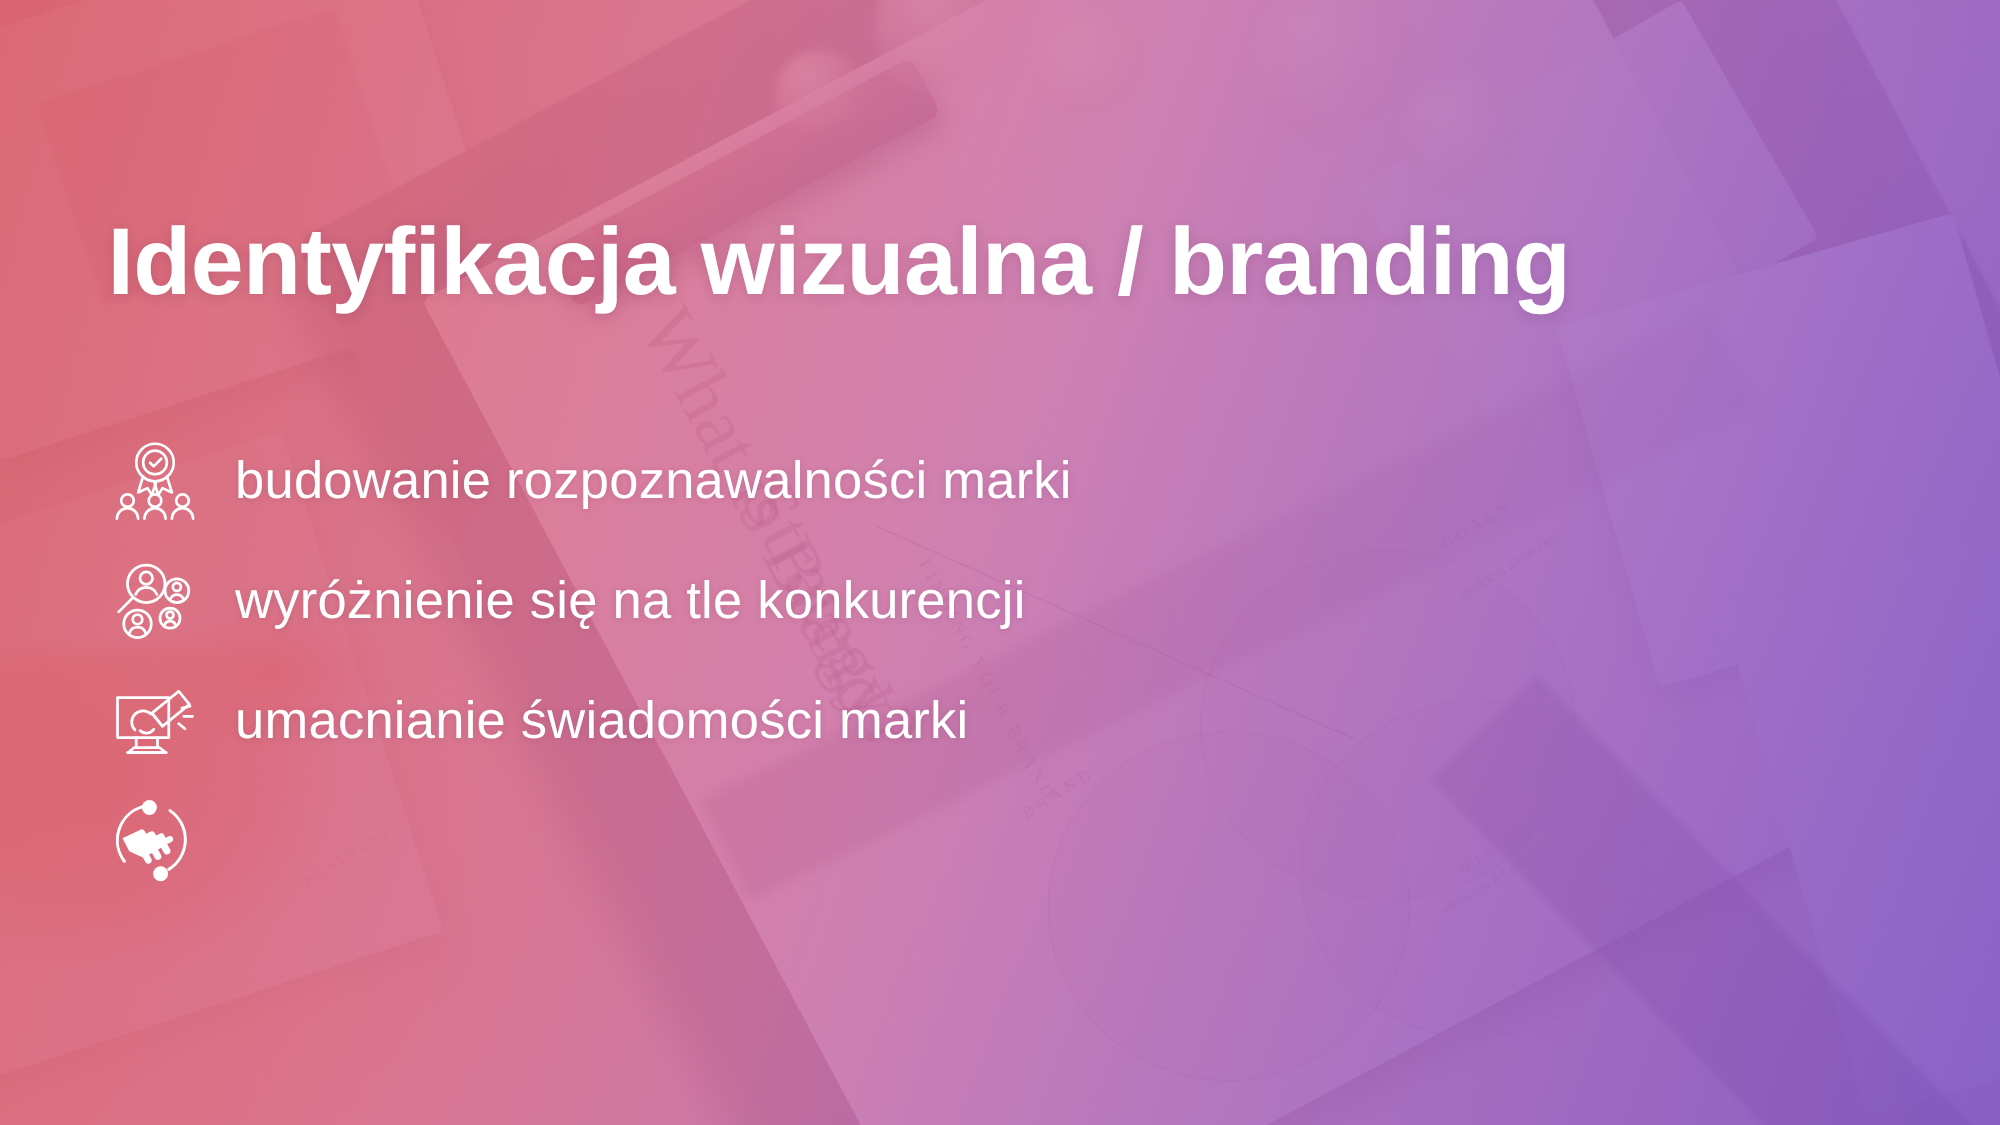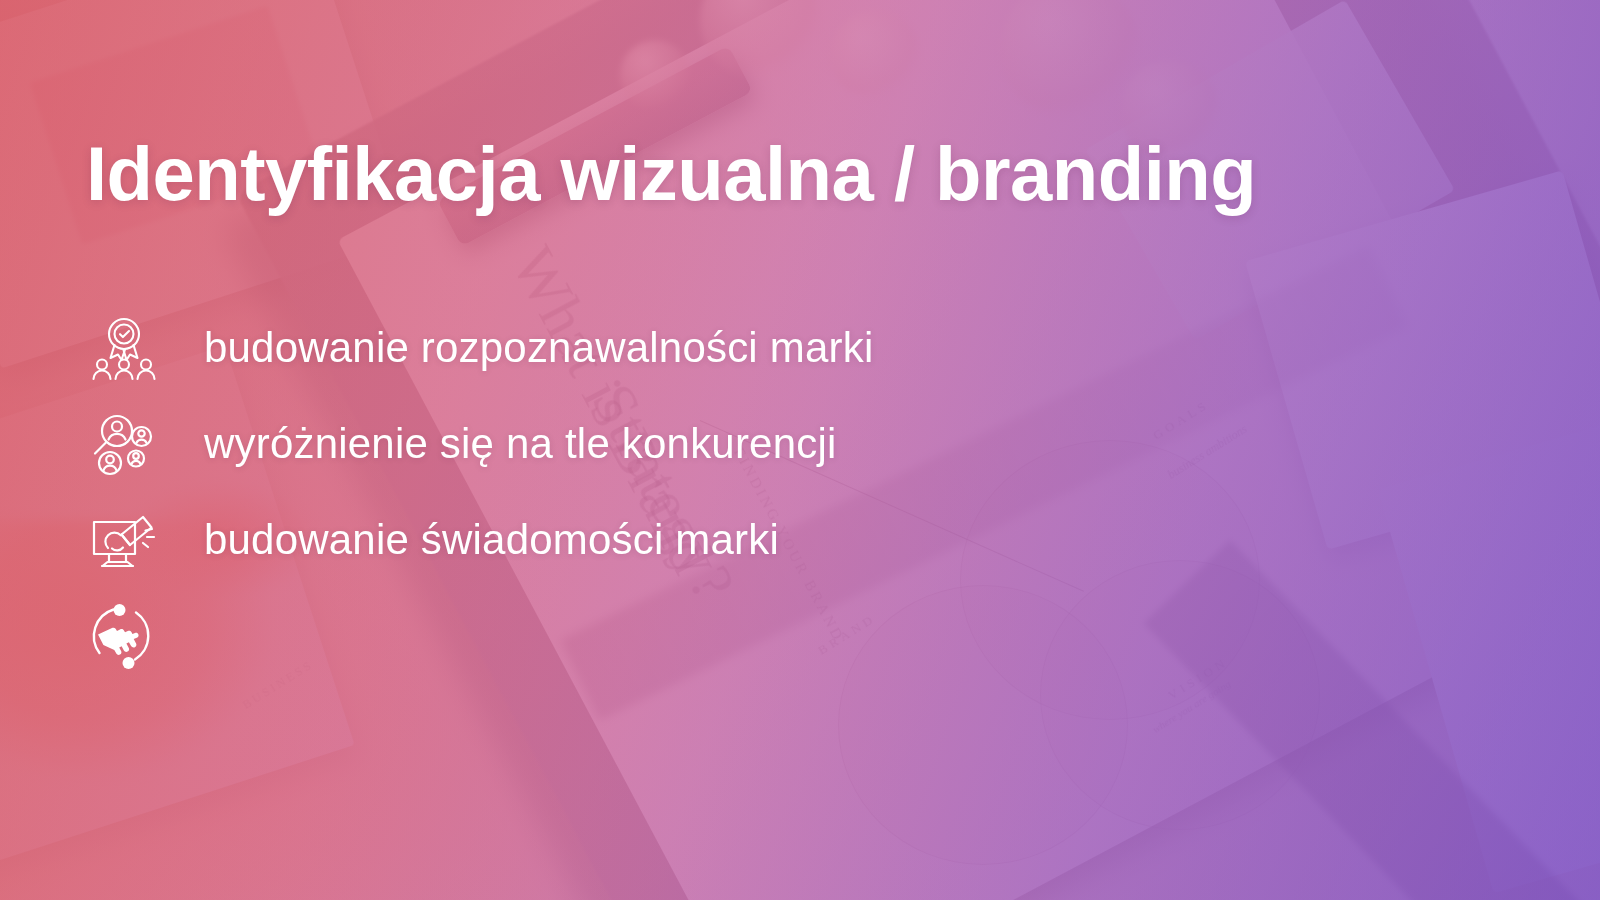--- a/index.html
+++ b/index.html
@@ -195,20 +195,21 @@
       rgba(219,99,111,0.35) 0%,
       rgba(205,105,155,0.25) 45%,
       rgba(127,84,196,0.40) 100%);
   }
 
   
   .content {
     position: absolute;
     inset: 0;
     padding: 0;
+    margin-top: 36px;
   }
 
   .headline {
     position: absolute;
     left: 86px;
     top: 134px;
     margin: 0;
     color: #ffffff;
     font-size: 76px;
     line-height: 1.05;
@@ -224,21 +225,21 @@
     top: 300px;
     width: 1100px;
     margin: 0;
     padding: 0;
     list-style: none;
   }
   .bullet-item {
     display: flex;
     align-items: center;
     height: 96px;
-    gap: 44px;
+    gap: 28px;
   }
   .bullet-icon {
     flex: 0 0 auto;
     width: 72px;
     height: 72px;
     display: flex;
     align-items: center;
     justify-content: center;
   }
   .bullet-icon svg { display: block; }
@@ -356,21 +357,21 @@
             <path d="M21 50 v8 M38 50 v8"></path>
             <path d="M14 62 h31"></path>
             <path d="M19.5 58 h20 l5 4 h-30 z"></path>
             <path d="M20 44 a9 9 0 0 1 12.8 -12.7"></path>
             <path d="M33.5 30.5 L55 13 l8.5 10.5 L42 41 z"></path>
             <path d="M33.5 30.5 L42 41"></path>
             <path d="M59 33 h7 M57.5 26.5 l6.5 -1.5 M55 39 l5 4"></path>
             <path d="M24 44.5 a7.5 7.5 0 0 0 11 -1"></path>
           </svg>
         </span>
-        <span class="bullet-text">budowanie świadomości marki</span>
+        <span class="bullet-text">umacnianie świadomości marki</span>
       </li>
 
       <li class="bullet-item">
         <span class="bullet-icon">
           <svg width="72" height="72" viewBox="0 0 72 72" fill="none">
             <g stroke="#ffffff" stroke-width="2.4" fill="none" stroke-linecap="round">
               <path d="M25.5 9.5 A28 28 0 0 0 11.5 53"></path>
               <path d="M48 12.5 A28 28 0 0 1 47 59.5"></path>
             </g>
             <circle cx="31.5" cy="10" r="6" fill="#ffffff"></circle>

